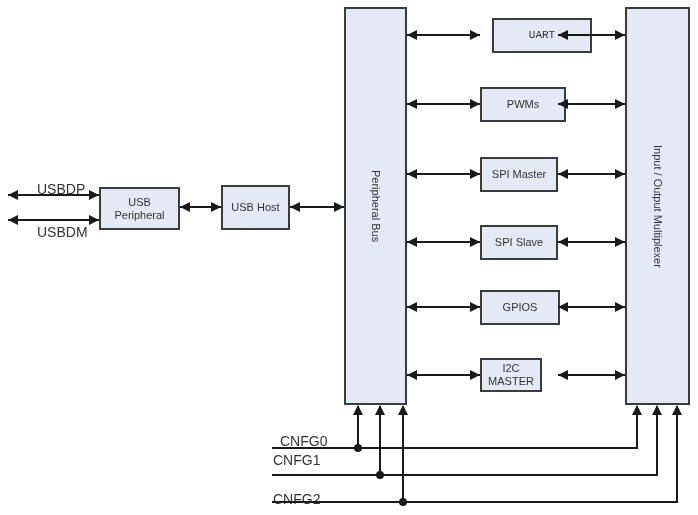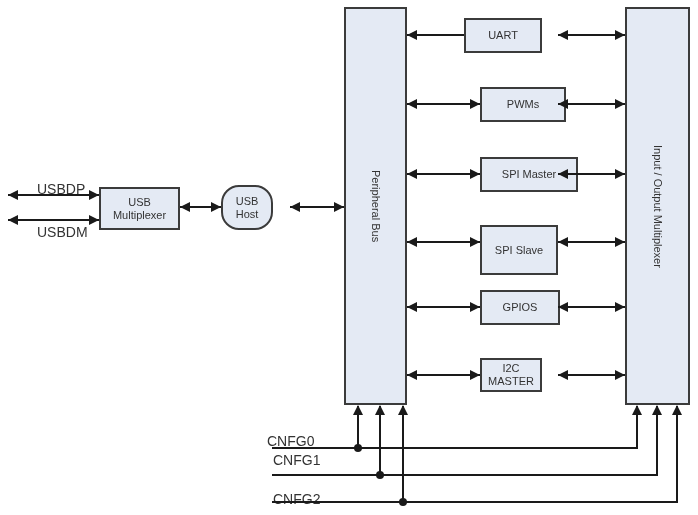--- a/index.html
+++ b/index.html
@@ -94,76 +94,76 @@
 
 <div id="canvas">
 
   <div class="sig-label" style="left:37px; top:181px;">USBDP</div>
   <div class="harrow" style="left:8px; top:194px; width:91px;"></div>
 
   <div class="sig-label" style="left:37px; top:224px;">USBDM</div>
   <div class="harrow" style="left:8px; top:219px; width:91px;"></div>
 
   <div class="block" style="left:99px; top:187px; width:81px; height:43px; padding:0 8px;">
-    <span>USB Multiplexer</span>
+    <span>USB Peripheral</span>
   </div>
 
   <div class="harrow" style="left:180px; top:206px; width:41px;"></div>
 
-  <div class="block" style="left:221px; top:185px; width:52px; height:45px;border-radius:18px;">
+  <div class="block" style="left:221px; top:185px; width:69px; height:45px;">
     <span>USB Host</span>
   </div>
 
   <div class="harrow" style="left:290px; top:206px; width:54px;"></div>
 
   <div class="block" style="left:344px; top:7px; width:63px; height:398px;">
     <span class="vtext">Peripheral Bus</span>
   </div>
 
   <div class="block" style="left:625px; top:7px; width:65px; height:398px;">
     <span class="vtext">Input / Output Multiplexer</span>
   </div>
 
   <div class="harrow" style="left:407px; top:34px; width:73px;"></div>
-  <div class="block" style="left:464px; top:18px; width:78px; height:35px;">
+  <div class="block" style="left:492px; top:18px; width:100px; height:35px;font-family:Liberation Mono, monospace;">
     <span>UART</span>
   </div>
   <div class="harrow" style="left:558px; top:34px; width:67px;"></div>
 
   <div class="harrow" style="left:407px; top:103px; width:73px;"></div>
   <div class="block" style="left:480px; top:87px; width:86px; height:35px;">
     <span>PWMs</span>
   </div>
   <div class="harrow" style="left:558px; top:103px; width:67px;"></div>
 
   <div class="harrow" style="left:407px; top:173px; width:73px;"></div>
-  <div class="block" style="left:480px; top:157px; width:98px; height:35px;">
+  <div class="block" style="left:480px; top:157px; width:78px; height:35px;">
     <span>SPI Master</span>
   </div>
   <div class="harrow" style="left:558px; top:173px; width:67px;"></div>
 
   <div class="harrow" style="left:407px; top:241px; width:73px;"></div>
-  <div class="block" style="left:480px; top:225px; width:78px; height:50px;">
+  <div class="block" style="left:480px; top:225px; width:78px; height:35px;">
     <span>SPI Slave</span>
   </div>
   <div class="harrow" style="left:558px; top:241px; width:67px;"></div>
 
   <div class="harrow" style="left:407px; top:306px; width:73px;"></div>
   <div class="block" style="left:480px; top:290px; width:80px; height:35px;">
     <span>GPIOS</span>
   </div>
   <div class="harrow" style="left:558px; top:306px; width:67px;"></div>
 
   <div class="harrow" style="left:407px; top:374px; width:73px;"></div>
   <div class="block" style="left:480px; top:358px; width:62px; height:34px;">
     <span>I2C MASTER</span>
   </div>
   <div class="harrow" style="left:558px; top:374px; width:67px;"></div>
 
-  <div class="sig-label" style="left:267px; top:433px;">CNFG0</div>
+  <div class="sig-label" style="left:280px; top:433px;">CNFG0</div>
   <div class="hline" style="left:272px; top:447px; width:366px;"></div>
   <div class="dot" style="left:354px; top:444px;"></div>
   <div class="varrow" style="left:357px; top:406px; height:42px;"></div>
   <div class="varrow" style="left:636px; top:406px; height:42px;"></div>
 
   <div class="sig-label" style="left:273px; top:452px;">CNFG1</div>
   <div class="hline" style="left:272px; top:474px; width:386px;"></div>
   <div class="dot" style="left:376px; top:471px;"></div>
   <div class="varrow" style="left:379px; top:406px; height:69px;"></div>
   <div class="varrow" style="left:656px; top:406px; height:69px;"></div>

